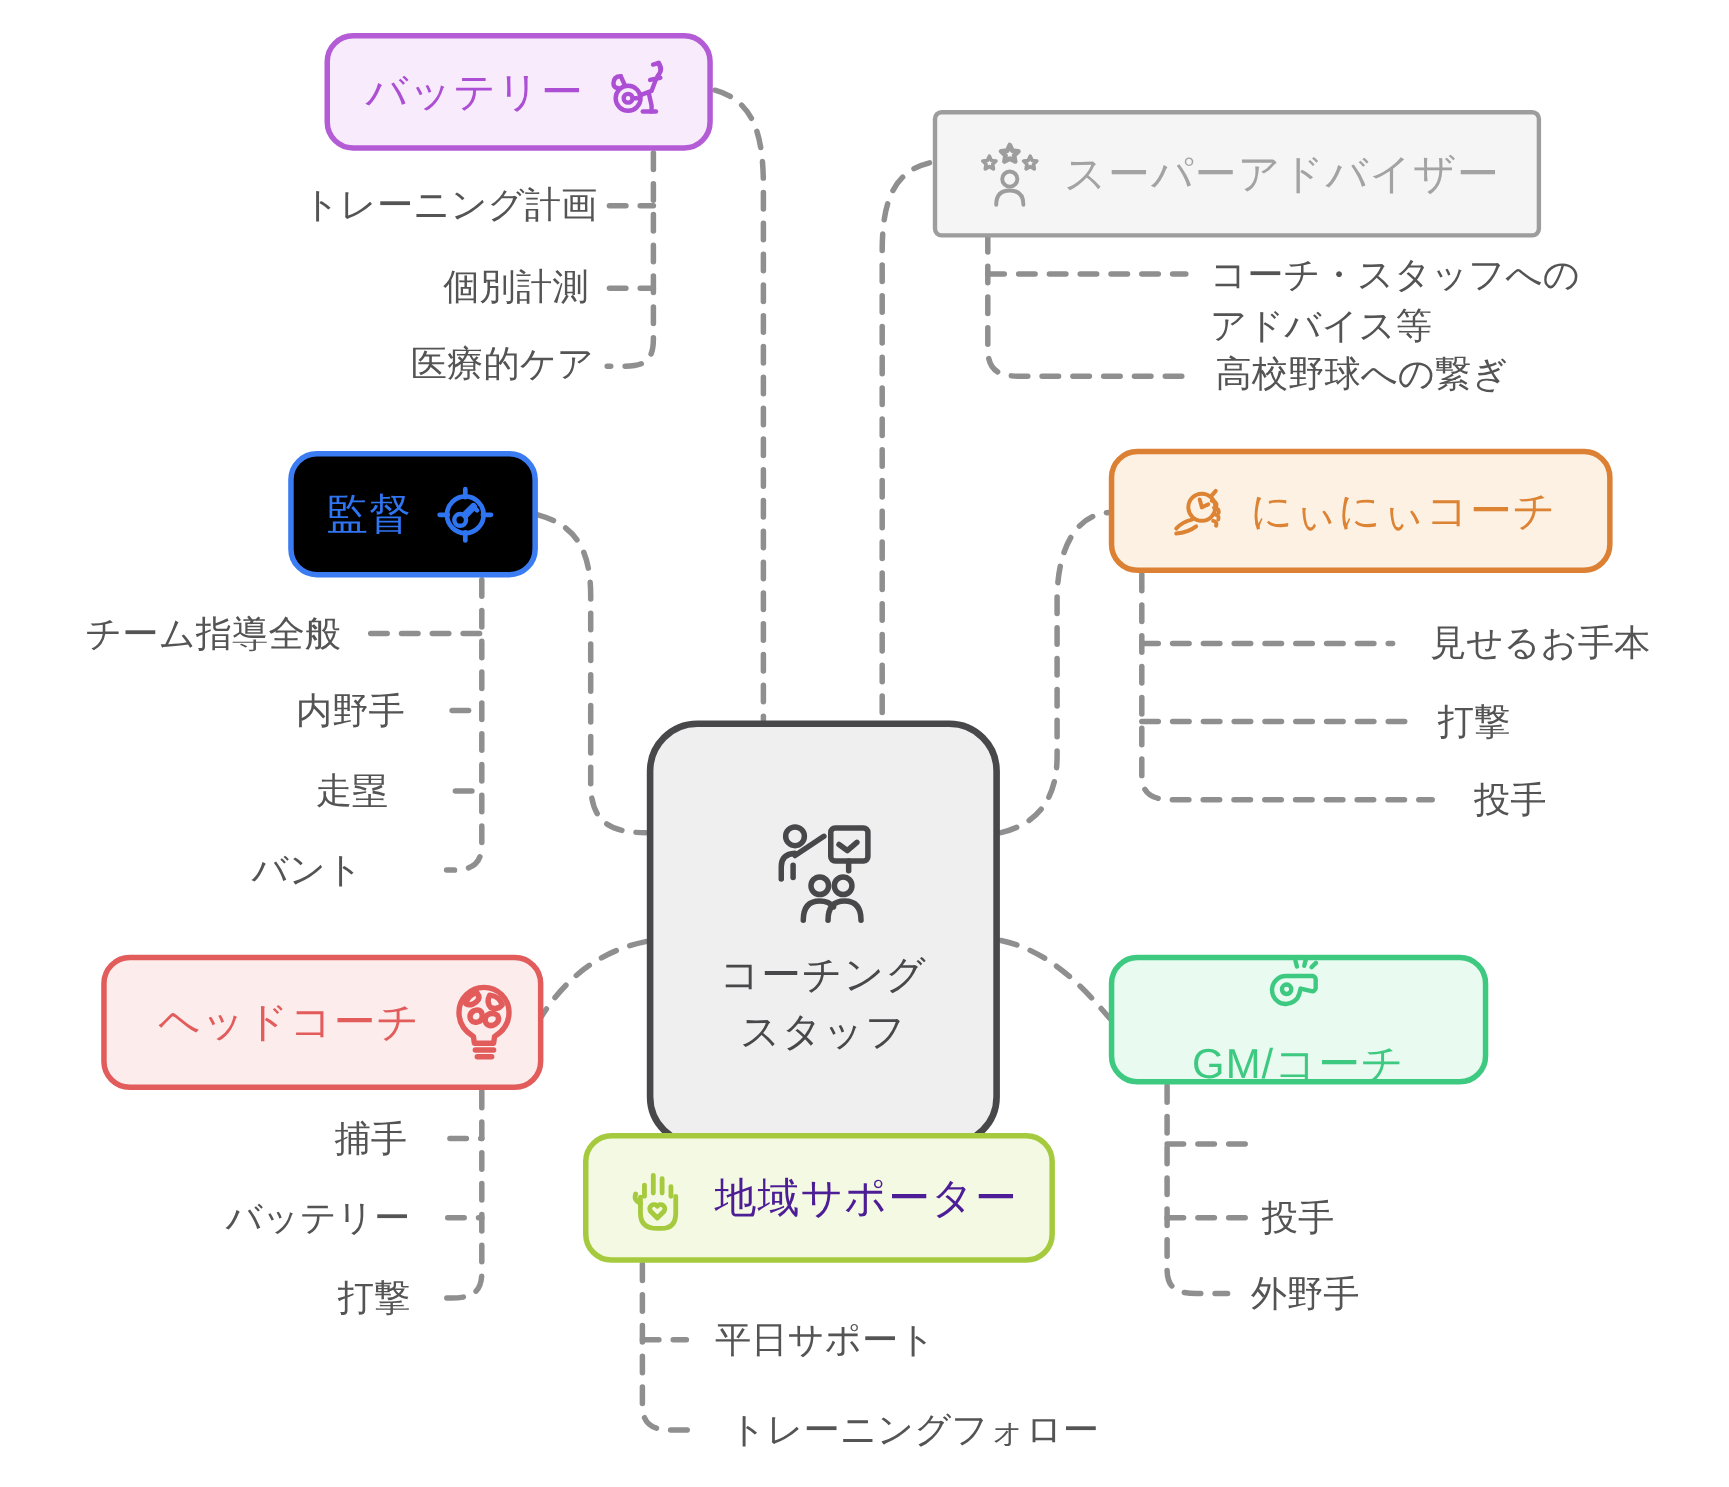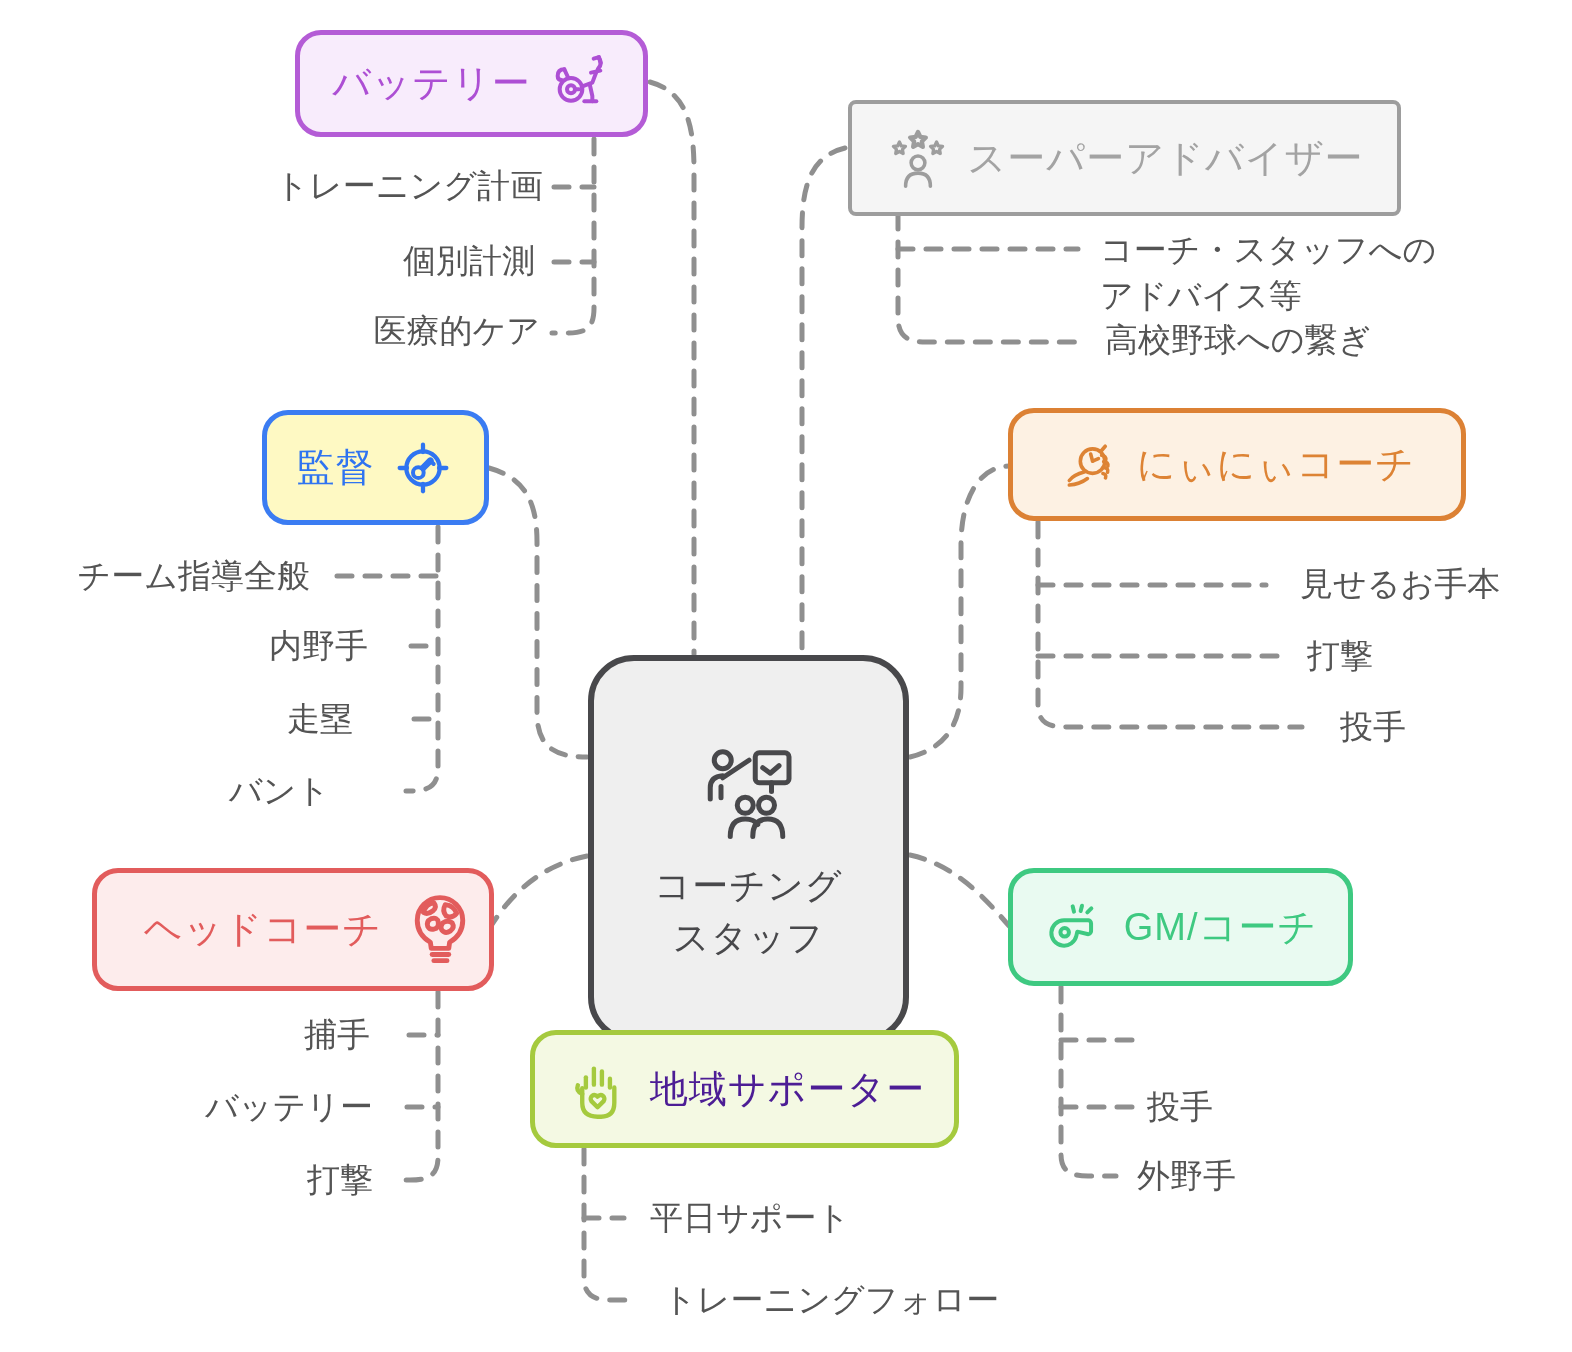--- a/index.html
+++ b/index.html
@@ -19,31 +19,31 @@
   .item { position:absolute; font-size:33px; line-height:38px; color:#545454;
           white-space:nowrap; }
   .icon { flex:0 0 auto; }
 
   
   #node-trainer   { left:295px;  top:30px;   width:353px; height:107px;
                     border-color:#b45cd6; background:#f8ecfc; color:#ad4fd4; }
   #node-advisor   { left:848px;  top:100px;  width:553px; height:116px; border-width:4px;
                     border-color:#9d9d9d; background:#f5f5f5; color:#a3a3a3; border-radius:8px; }
   #node-kantoku   { left:262px;  top:410px;  width:227px; height:115px;
-                    border-color:#3b7cf2; background:#fef9c3; color:#2f74f1; }
+                    border-color:#3b7cf2; background:#000000; color:#2f74f1; }
   #node-niinii    { left:1008px; top:408px;  width:458px; height:113px;
                     border-color:#dc8134; background:#fdf1e3; color:#dd8334; }
   #node-center    { left:588px;  top:655px;  width:321px; height:388px;
                     border:6px solid #48484b; background:#efefef; color:#48484b;
                     border-radius:46px; flex-direction:column; gap:6px; }
   #node-center .nlabel { font-size:36px; line-height:52px; text-align:center; font-weight:400; }
   #node-head      { left:92px;   top:868px;  width:402px; height:123px;
                     border-color:#e25c5c; background:#fdecec; color:#e25c5c;padding-left:40px; }
   #node-gm        { left:1008px; top:868px;  width:345px; height:118px;
-                    border-color:#3ec981; background:#e9faf1; color:#3ec981; }
+                    border-color:#3ec981; background:#e9faf1; color:#3ec981;flex-direction:column; }
   #node-community { left:530px;  top:1030px; width:429px; height:118px;
                     border-color:#a5ca3e; background:#f4f9e3; color:#4c1d95; }
 
   
   .i-t0 {right:1029px; top:167px;} .i-t1 {right:1037px; top:242px;} .i-t2 {right:1032px; top:312px;}
   .i-a0 {left:1100px; top:227px; width:420px; text-align:left; white-space:pre-line; line-height:46px;}
   .i-a1 {left:1105px; top:321px;}
   .i-k0 {right:1262px; top:557px;} .i-k1 {right:1204px; top:627px;}
   .i-k2 {right:1219px; top:700px;} .i-k3 {right:1242px; top:772px;}
   .i-n0 {left:1300px; top:565px;}  .i-n1 {left:1307px; top:637px;}  .i-n2 {left:1340px; top:708px;}

